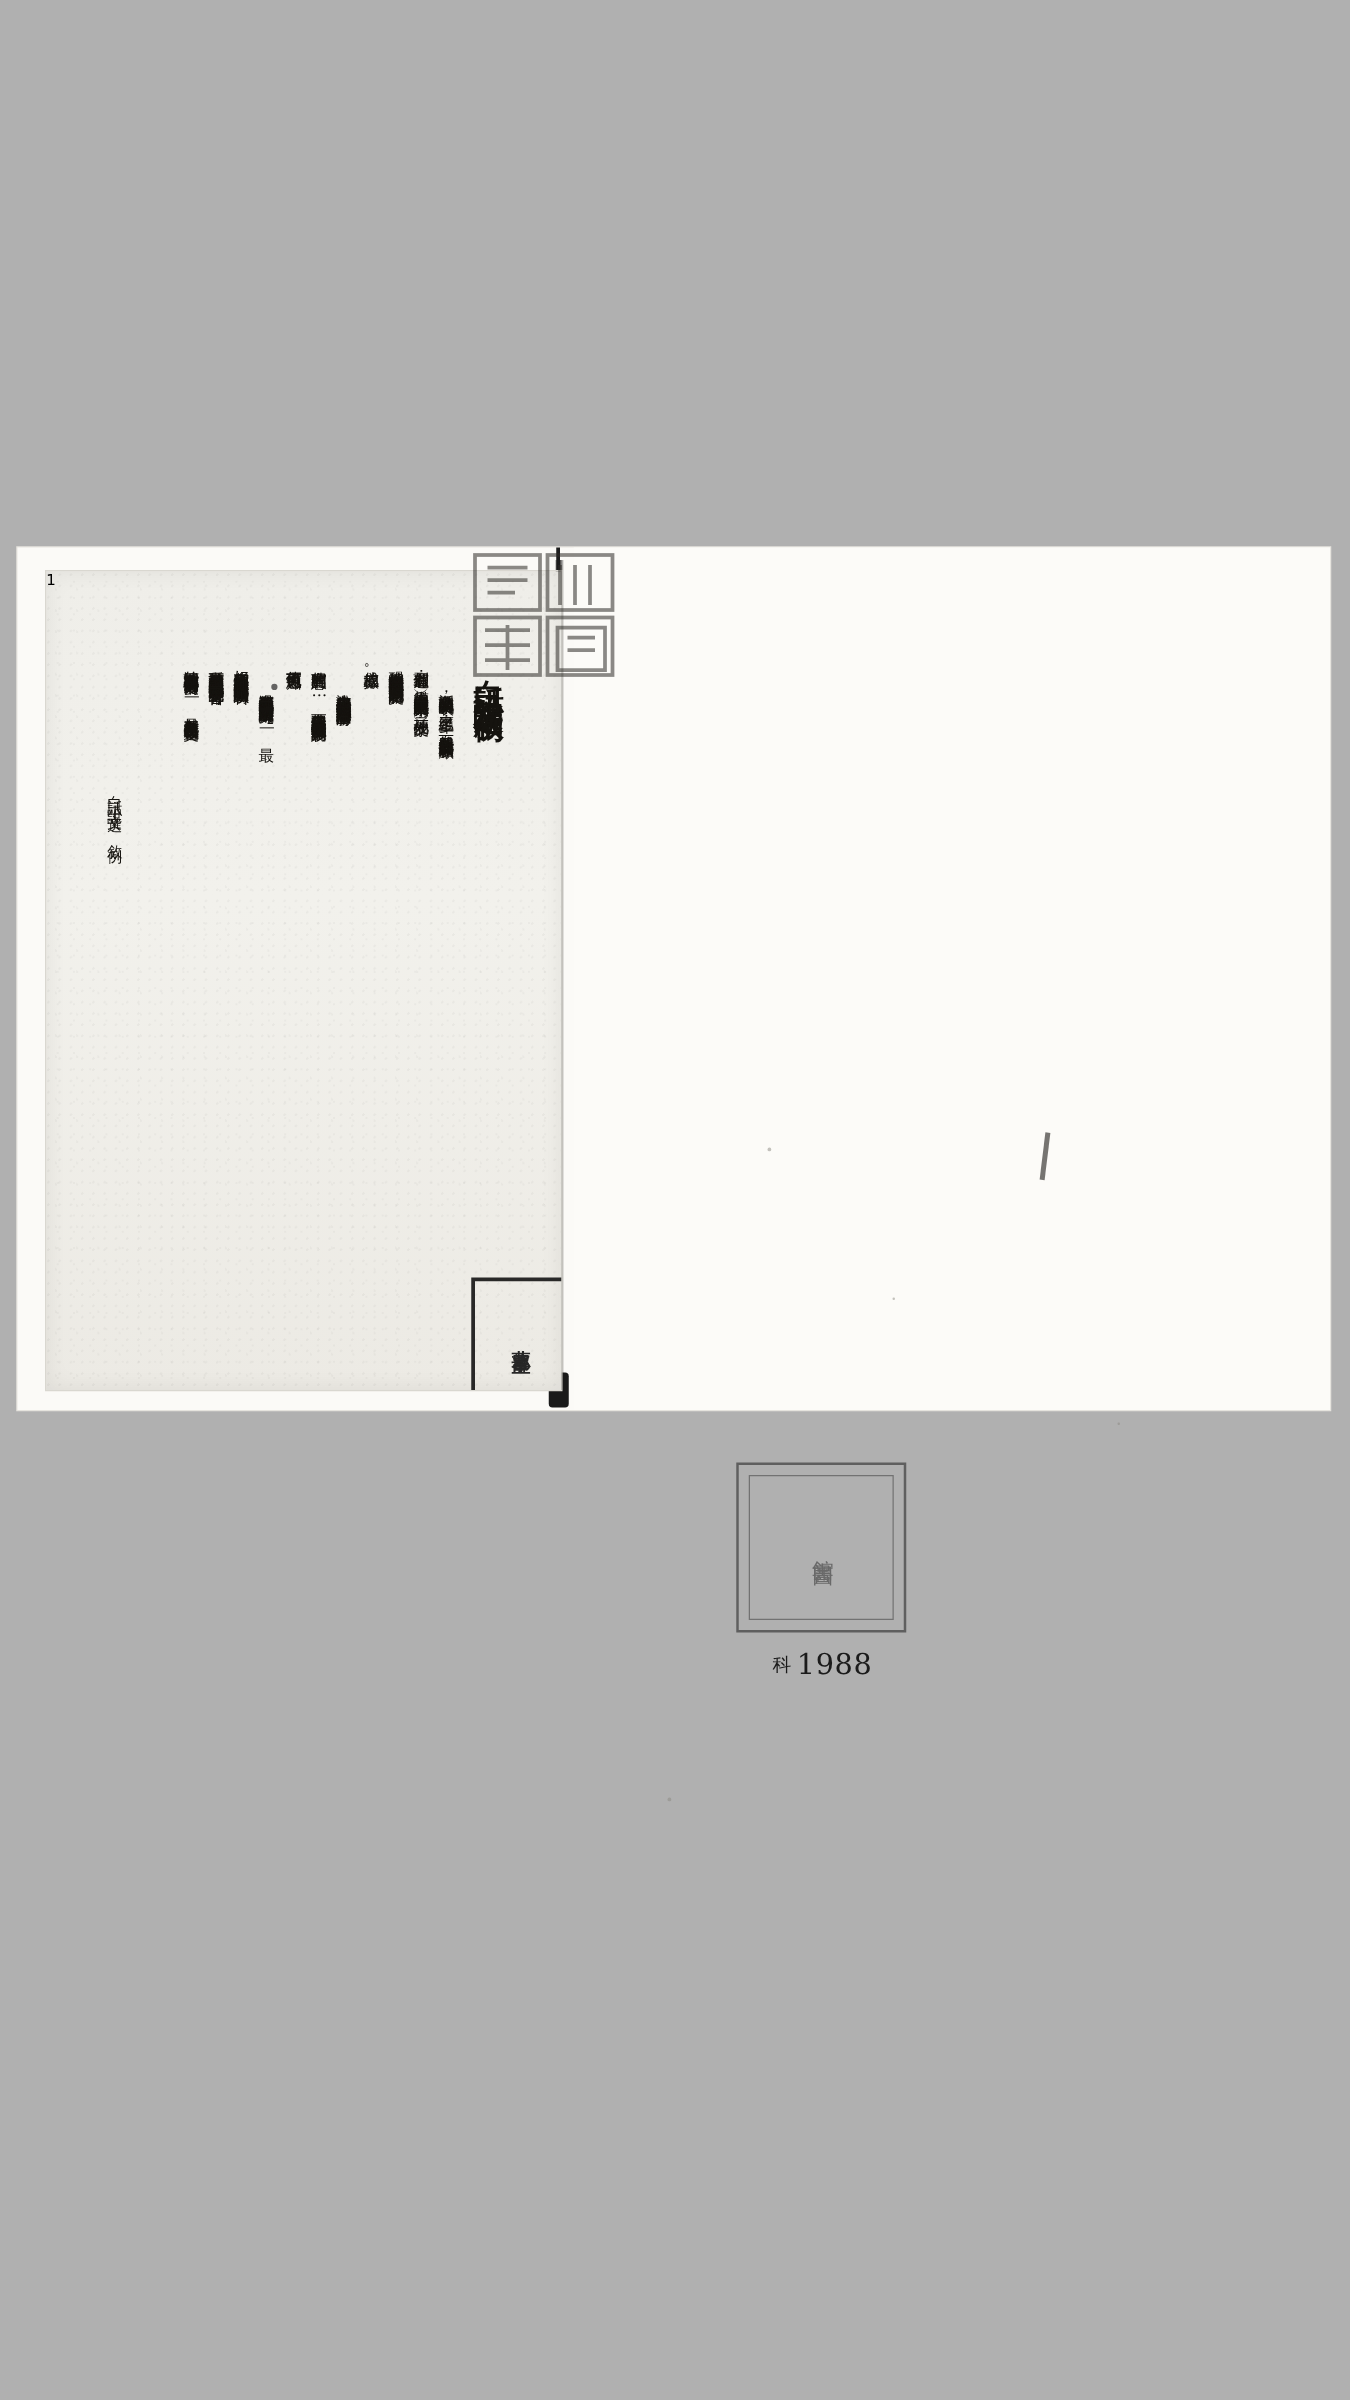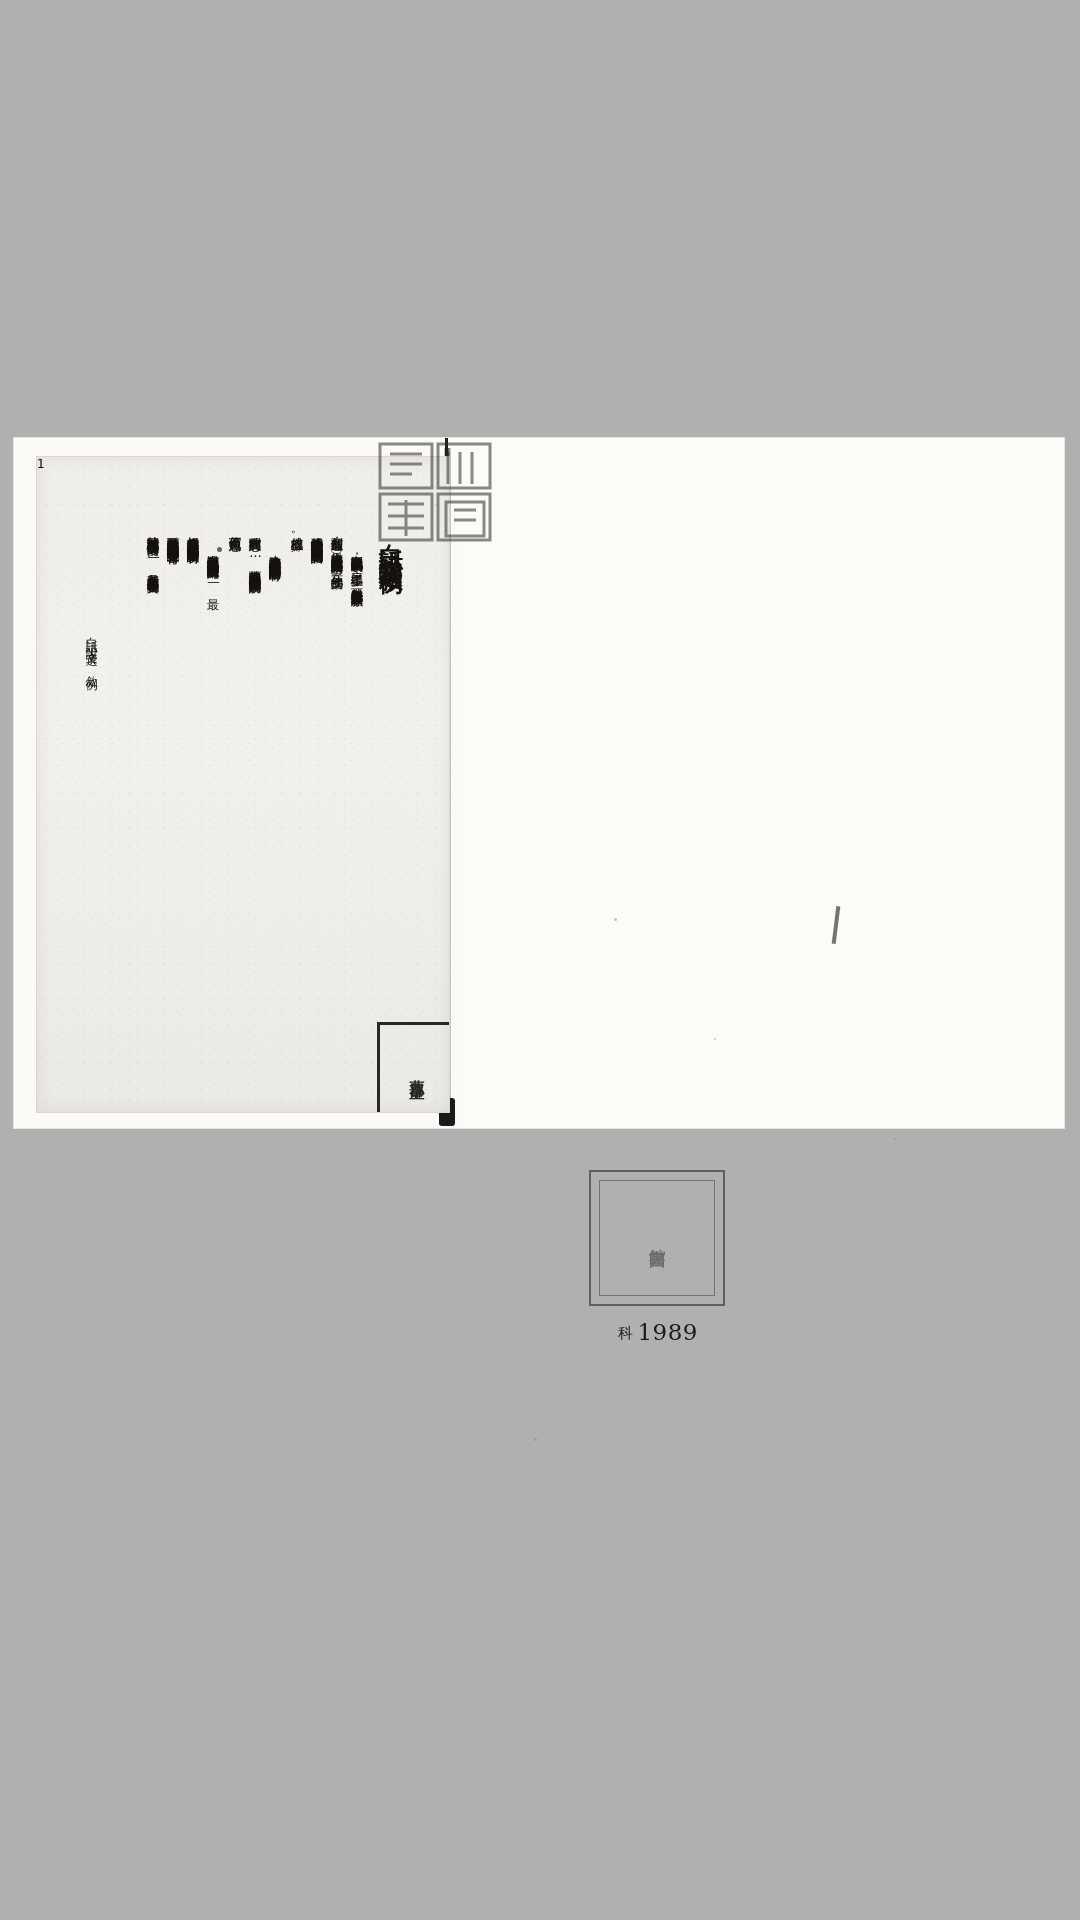--- a/index.html
+++ b/index.html
@@ -283,21 +283,21 @@
         </g>
       </svg>
     </div>
 
     <div class="seal-right">
       <div class="seal-right-inner"></div>
       <div class="sr-text">館書圖</div>
     </div>
 
     <div class="accession">
-      <span class="prefix">科</span><span>1989</span>
+      <span class="prefix">科</span><span>1988</span>
     </div>
 
     <div class="edge-mark"></div>
 
     <div class="speckle" style="left:600px; top:480px; width:3px; height:3px;"></div>
     <div class="speckle" style="left:700px; top:600px; width:2px; height:2px;"></div>
     <div class="speckle" style="left:520px; top:1000px; width:3px; height:3px;"></div>
     <div class="speckle" style="left:880px; top:700px; width:2px; height:2px;"></div>
   </div>
 </div>

